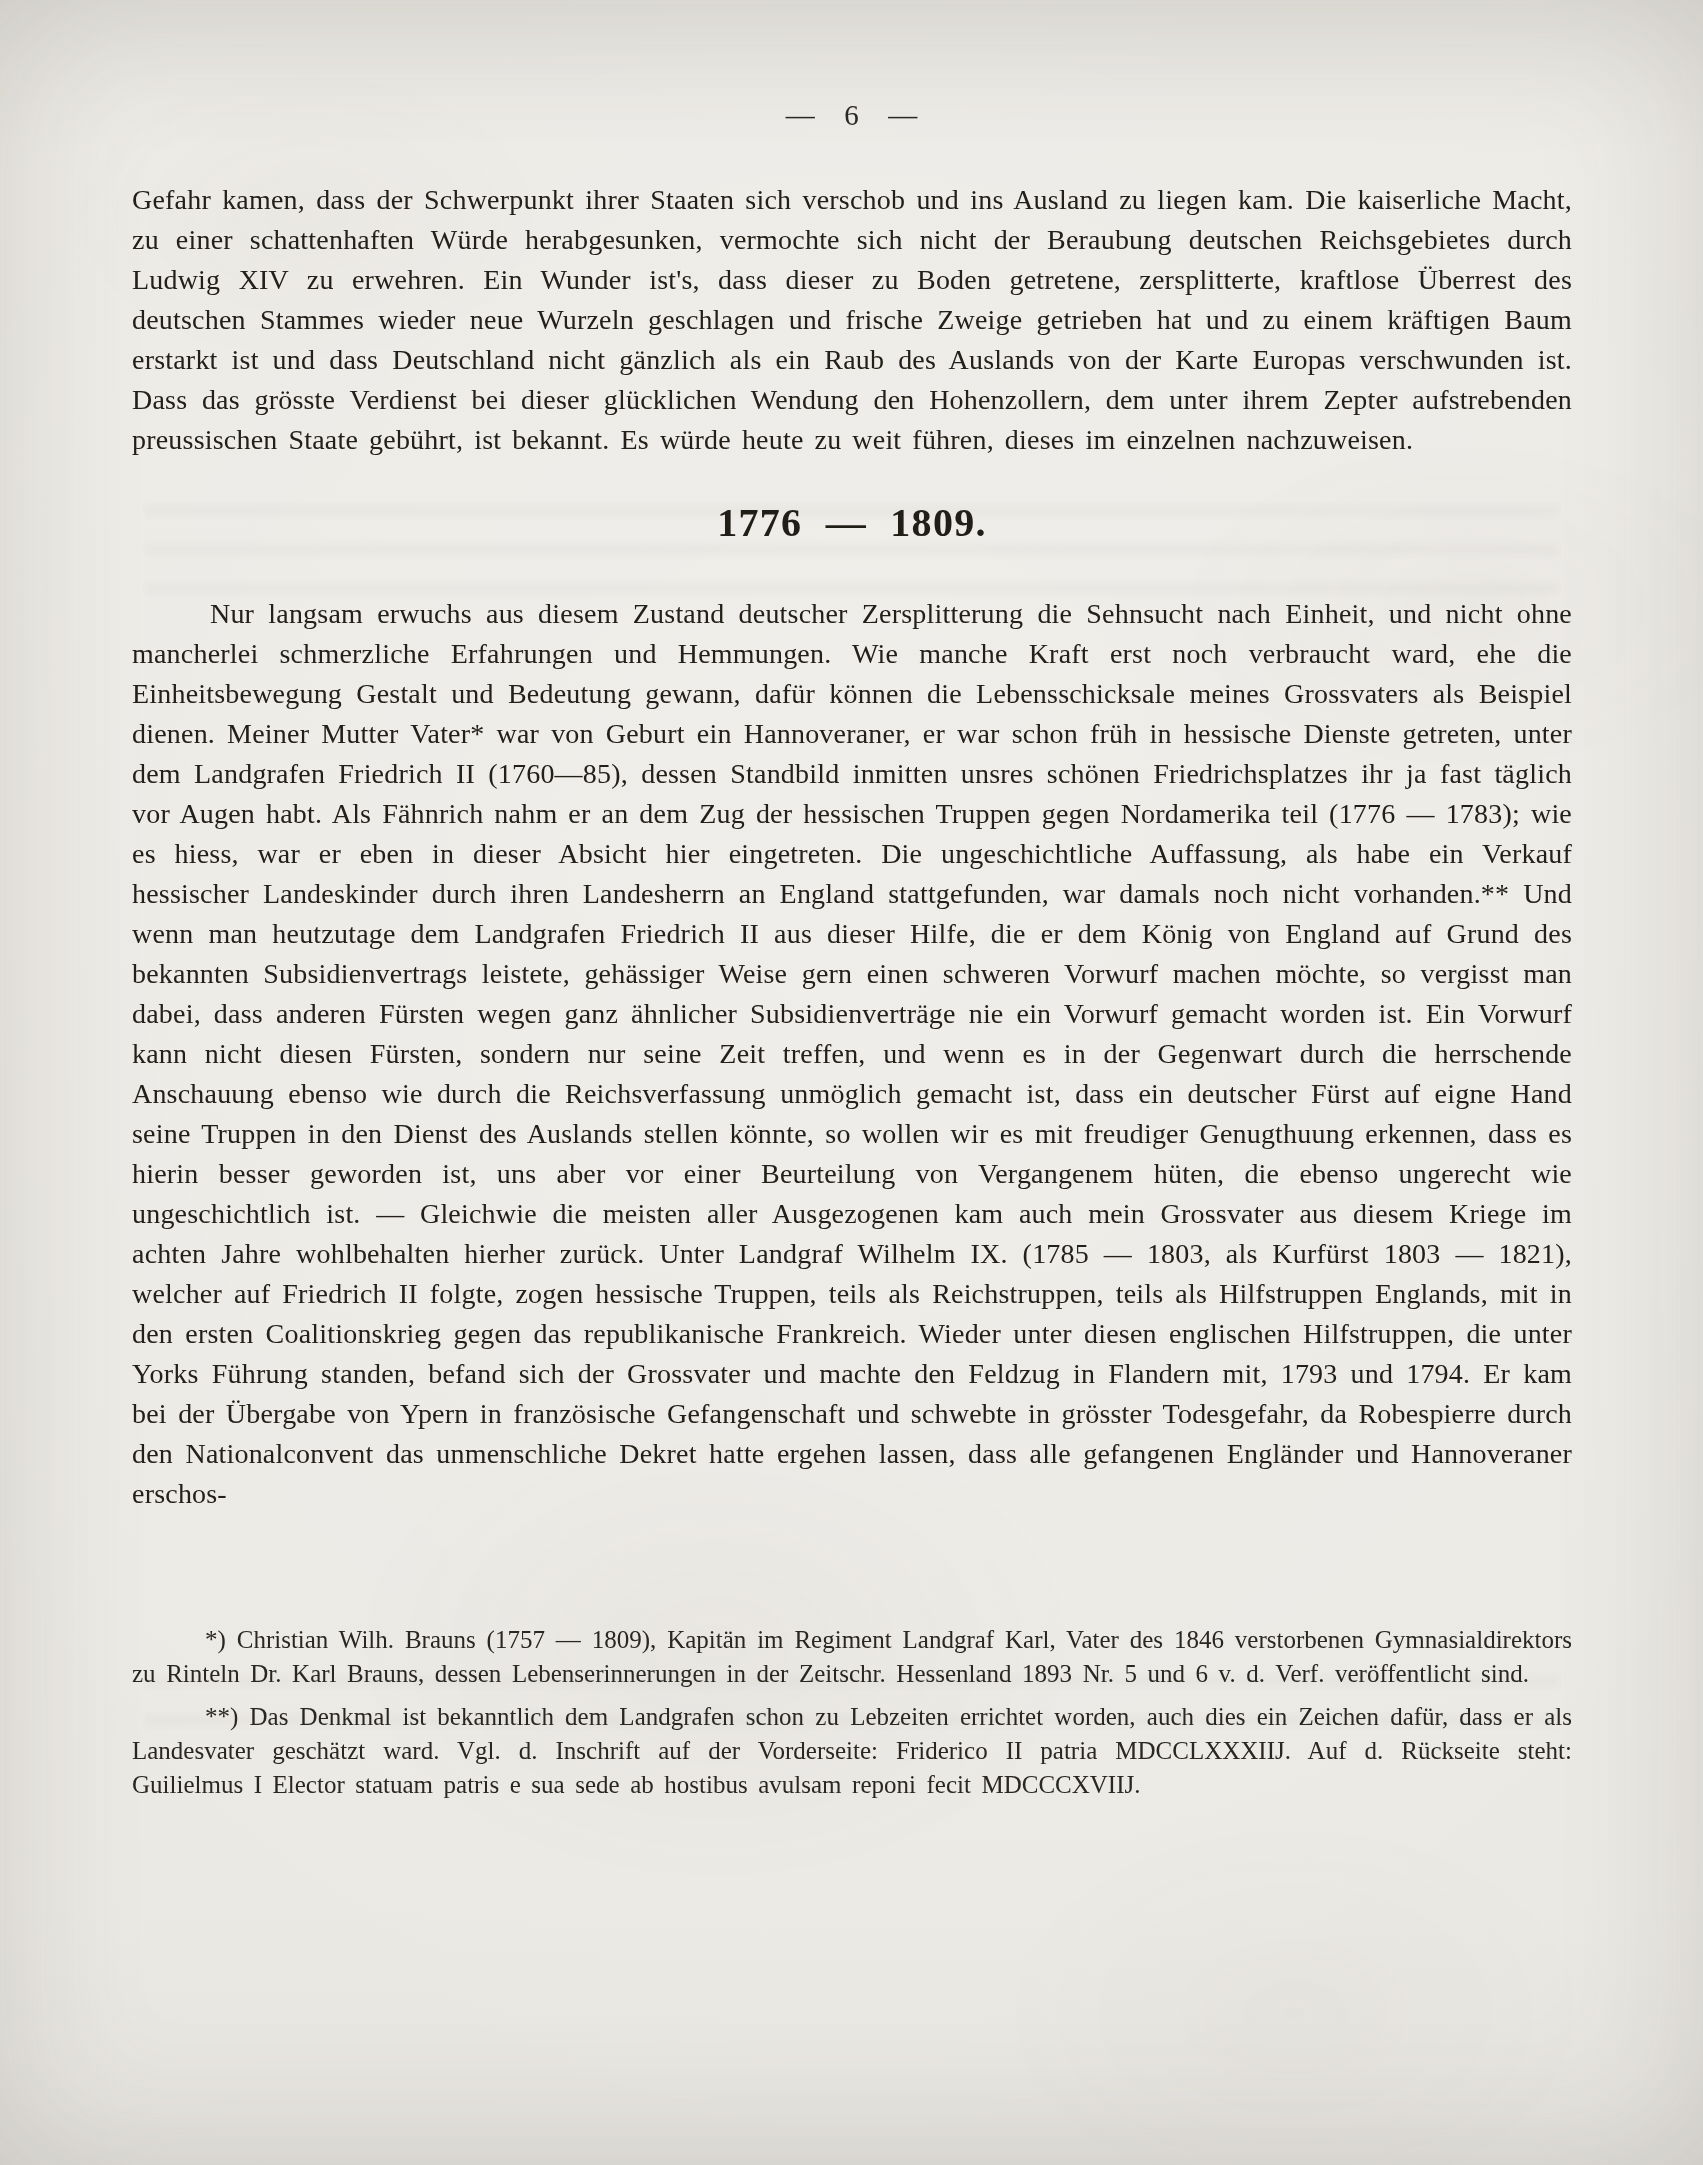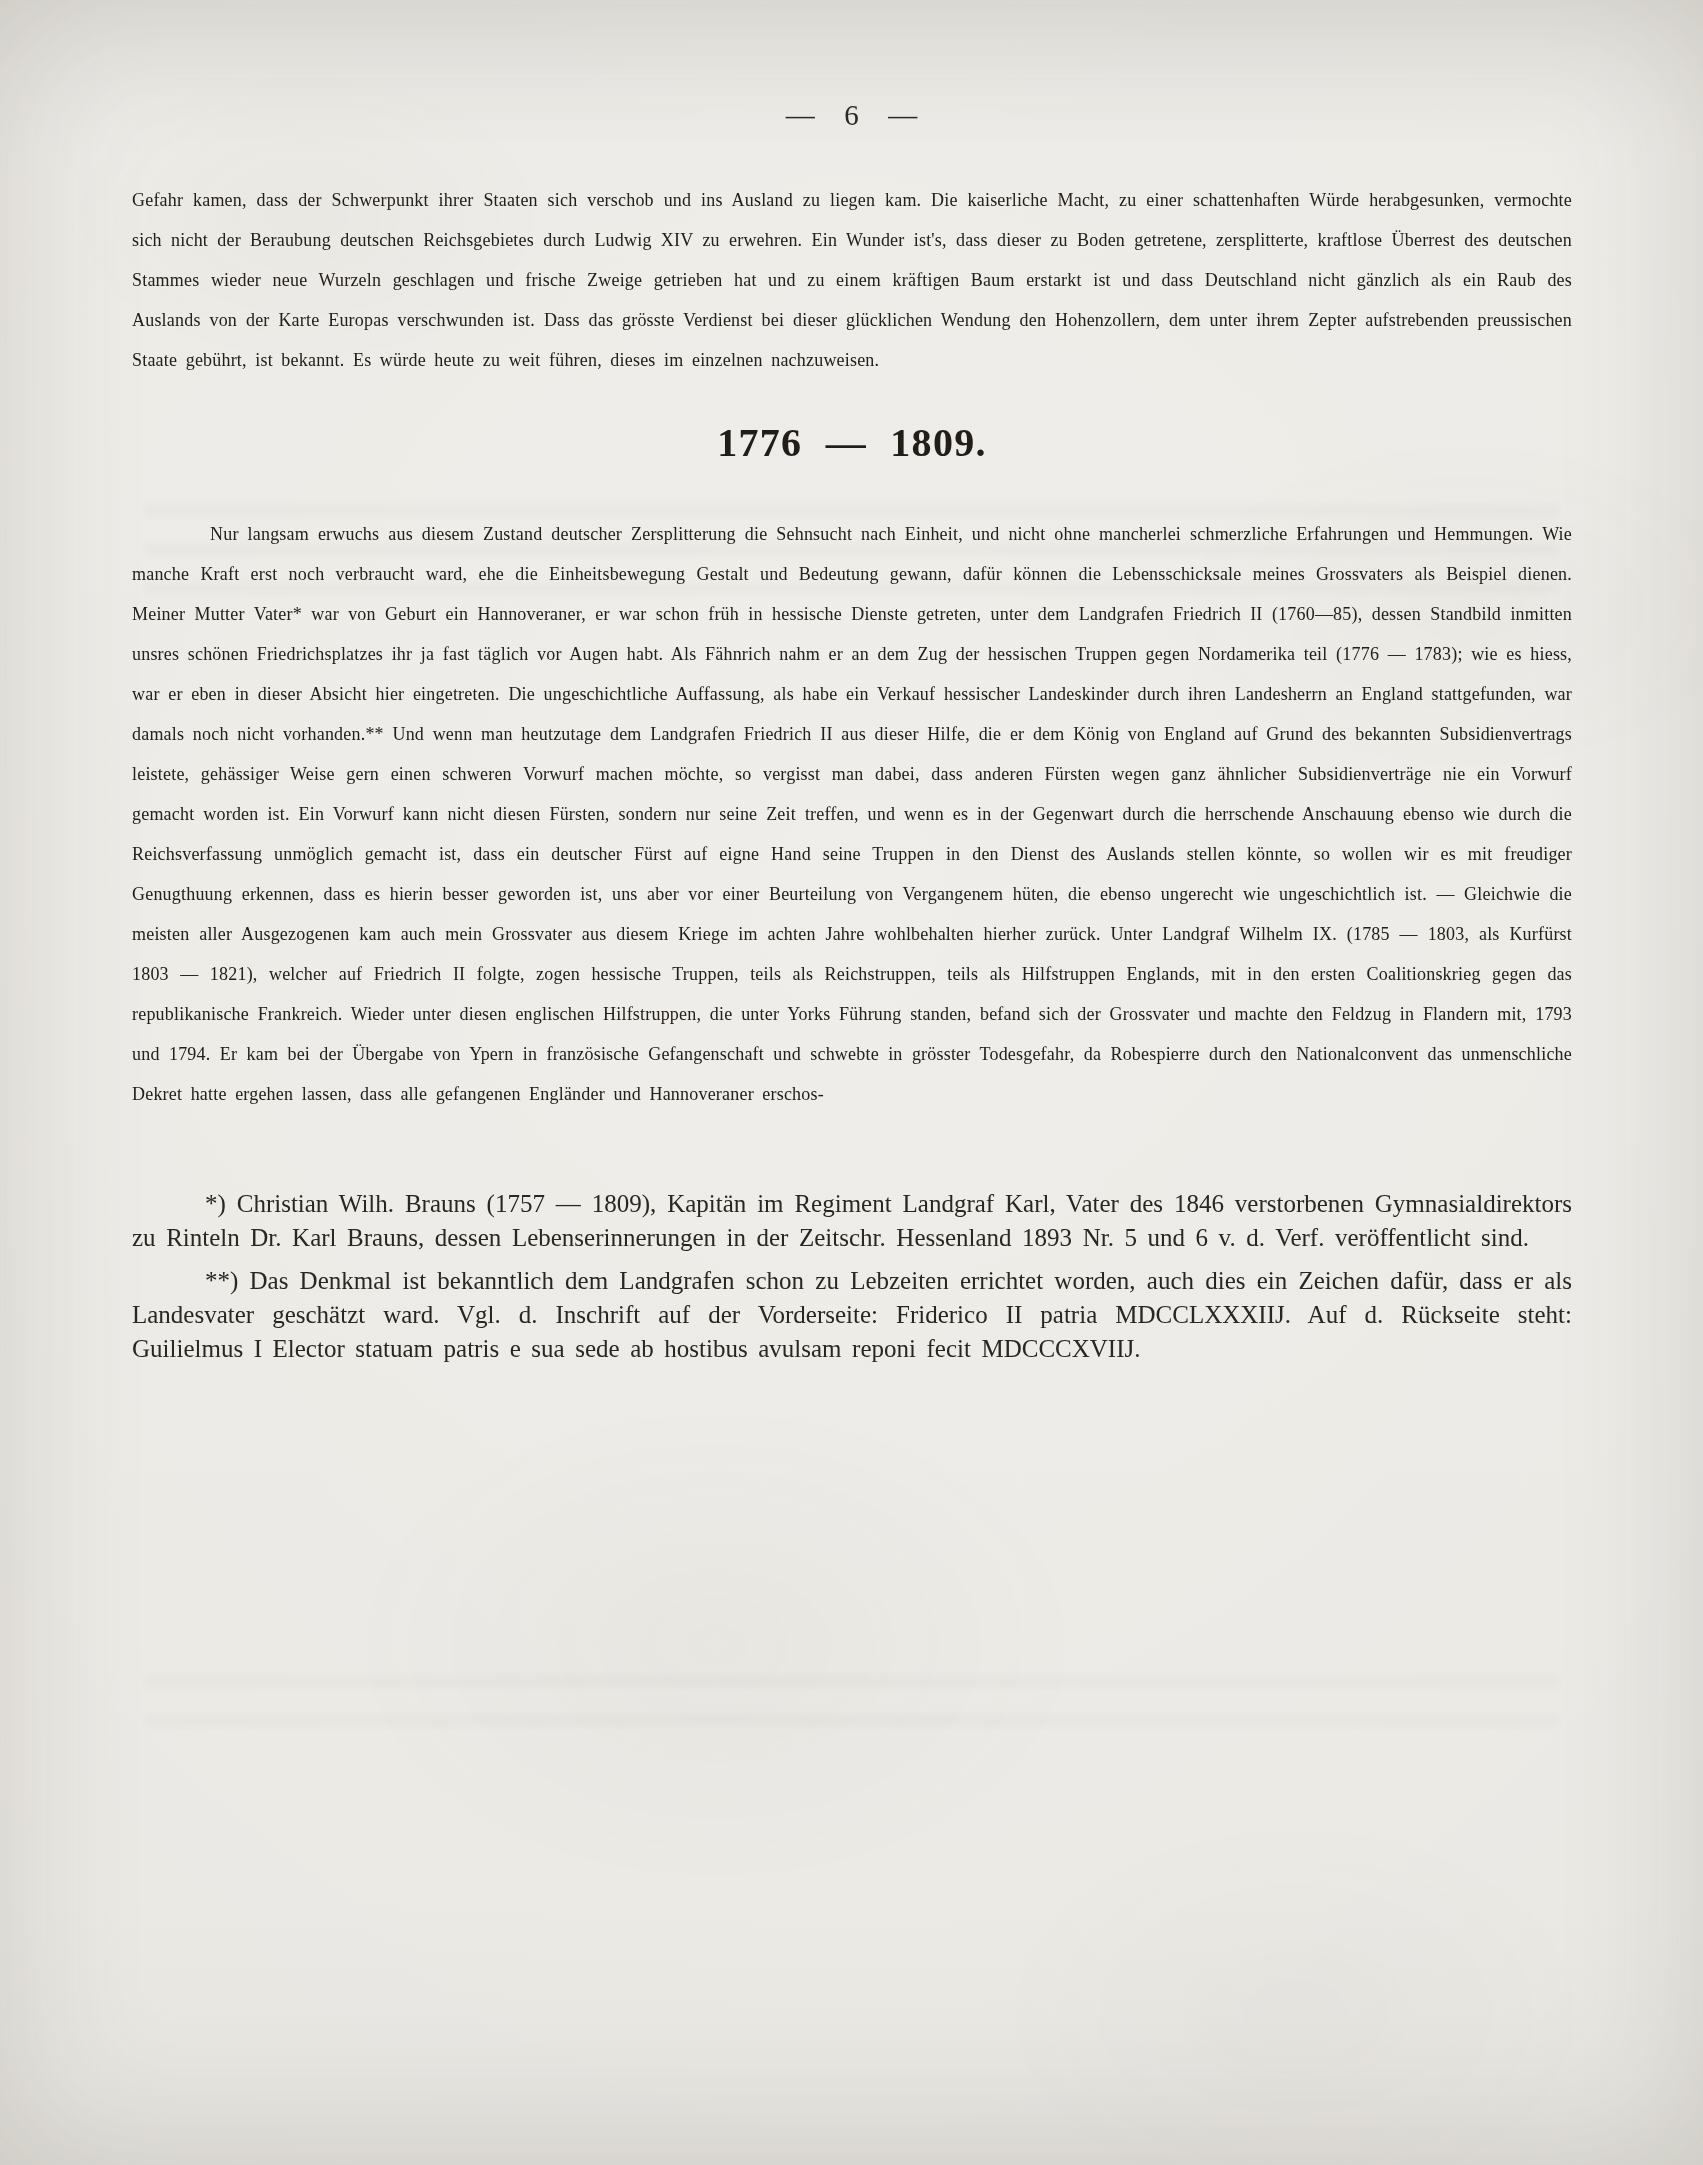--- a/index.html
+++ b/index.html
@@ -47,40 +47,40 @@
   .page-number {
     margin-top: 99px;
     text-align: center;
     font-size: 29px;
     letter-spacing: 0.9px;
     word-spacing: 20.4px;
     color: #2b2721;
   }
   .para {
     margin: 0;
-    font-size: 18px;
+    font-size: 28px;
     line-height: 40px;
     text-align: justify;
     word-spacing: 3.8px;
     letter-spacing: 0.2px;
     hyphens: auto;
     -webkit-hyphens: auto;
   }
   .para.first { margin-top: 48px; }
   .para.indented { text-indent: 78px; margin-top: 48px; }
   .heading {
     margin: 39px 0 30px 0;
     text-align: center;
     font-weight: bold;
     font-size: 40px;
     letter-spacing: 1.3px;
     word-spacing: 12px;
     color: #211d17;
   }
-  .footnotes { margin-top: 73px; }
+  .footnotes { margin-top: 109px; }
   .footnote {
     margin: 0 0 8.5px 0;
     font-size: 25px;
     line-height: 34px;
     text-align: justify;
     word-spacing: 4.3px;
     text-indent: 73px;
     color: #2a2620;
     hyphens: auto;
     -webkit-hyphens: auto;

